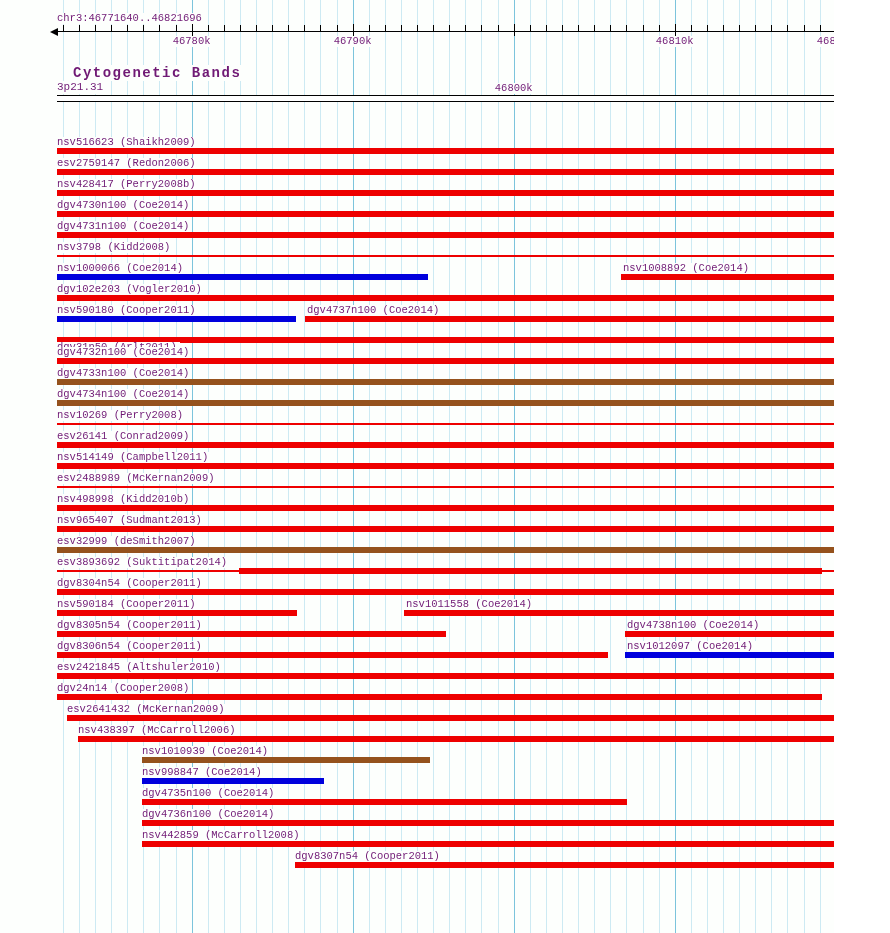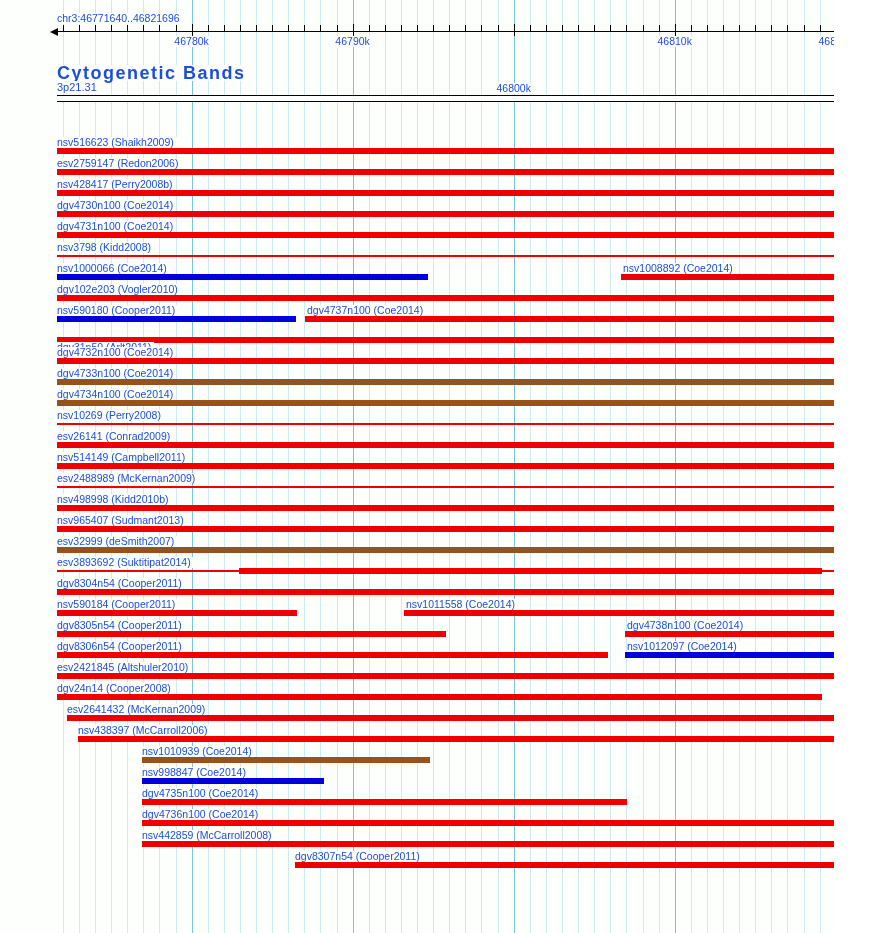--- a/index.html
+++ b/index.html
@@ -1,31 +1,31 @@
 <!DOCTYPE html>
 <html><head>
 <meta charset="utf-8">
 <style>
   html,body{margin:0;padding:0;background:#fff;}
   #view{position:relative;width:834px;height:933px;background:#fdfffd;overflow:hidden;
-        font-family:Liberation Sans, sans-serif;color:#1d4ed8;}
+        font-family:Liberation Mono, monospace;color:#701a75;}
   .grid{position:absolute;top:0;bottom:0;width:1px;background:#cdeaf3;z-index:0;}
   .grid.major{background:#7cc4dc;}
   #region-title{position:absolute;left:57px;top:13px;font-size:10.5px;line-height:11px;
         background:#fdfffd;padding-right:3px;white-space:pre;z-index:3;}
   .ruler-line{position:absolute;left:57px;width:806px;top:31px;height:1px;background:#000;z-index:2;}
   .tick{position:absolute;width:1px;height:6px;top:25px;background:#000;z-index:2;}
   .tick.major{top:24px;height:12px;}
   .tick-label{position:absolute;top:36px;font-size:10.5px;line-height:11px;background:#fdfffd;
         transform:translateX(-50%);padding:0 2px;z-index:3;white-space:pre;}
   .arrow{position:absolute;top:27.5px;width:0;height:0;border-top:4px solid transparent;
         border-bottom:4px solid transparent;z-index:2;}
   .arrow.left{left:50px;border-right:8px solid #000;}
   .arrow.right{left:862px;border-left:8px solid #000;}
-  #cyto-title{position:absolute;left:57px;top:65px;font-weight:bold;font-size:18px;line-height:16px;
+  #cyto-title{position:absolute;left:73px;top:65px;font-weight:bold;font-size:14px;line-height:16px;
         letter-spacing:1.5px;background:#fdfffd;padding-right:3px;white-space:pre;z-index:3;}
   #cyto-band-label{position:absolute;left:57px;top:81px;font-size:11px;line-height:13px;
         background:#fdfffd;padding-right:3px;white-space:pre;z-index:3;}
   #cyto-band-rect{position:absolute;left:57px;top:95px;width:805px;height:5px;background:#fff;
         border-top:1px solid #000;border-bottom:1px solid #000;z-index:2;}
   #dgv-title{position:absolute;left:57px;top:121px;font-weight:bold;font-size:11.5px;line-height:12px;
         background:#fdfffd;padding-right:3px;white-space:pre;z-index:3;}
   .variant-label{position:absolute;font-size:10.5px;line-height:11px;background:#fdfffd;
         padding-right:3px;white-space:pre;z-index:3;cursor:pointer;}
   .bar{position:absolute;height:6px;z-index:2;cursor:pointer;}

